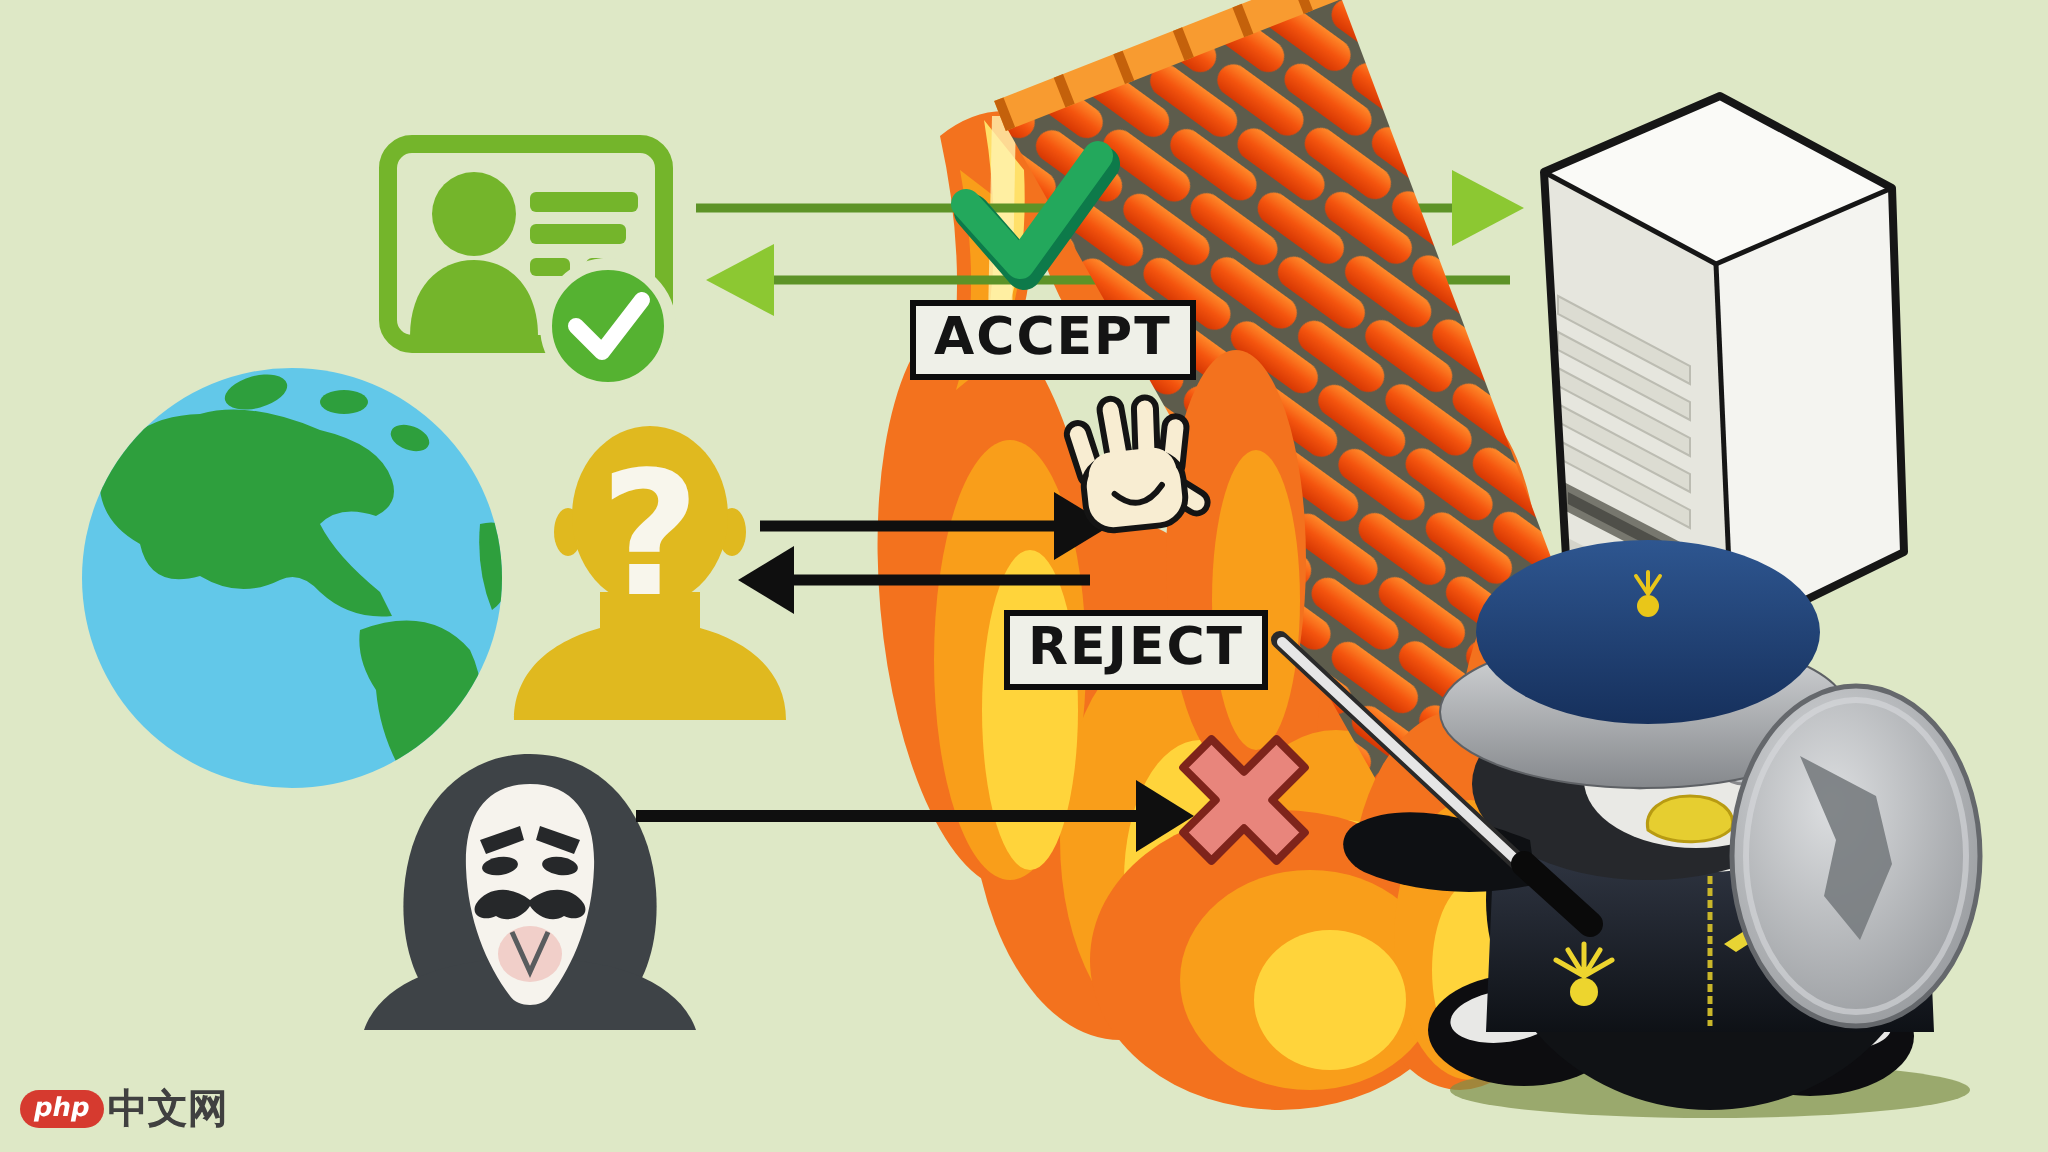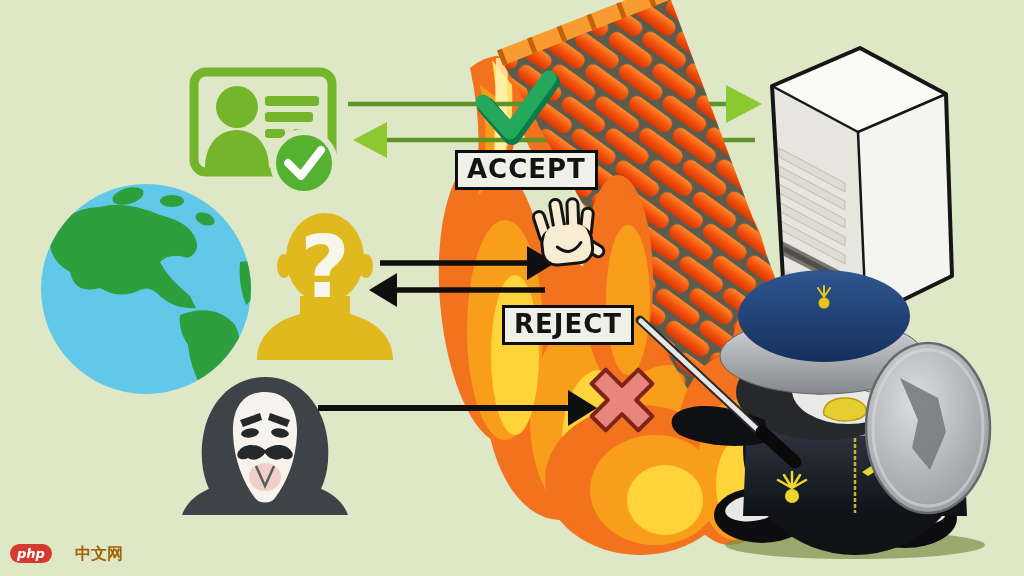--- a/index.html
+++ b/index.html
@@ -5,24 +5,24 @@
   html,body{margin:0;padding:0;background:#333;}
   .stage{position:relative;width:1024px;height:576px;overflow:hidden;
          background:#dee8c6;font-family:"DejaVu Sans","Liberation Sans",sans-serif;}
   .stage svg{position:absolute;left:0;top:0;}
   .tag{position:absolute;background:#eff0e8;border:3px solid #0d0d0d;color:#141414;
        font-weight:700;font-size:26px;line-height:1;padding:3px 9px 5px 9px;
        letter-spacing:1px;white-space:nowrap;}
   .tag-accept{left:455px;top:150px;}
   .tag-reject{left:502px;top:305px;}
   .tag-drop{left:576px;top:436px;}
-  .watermark{position:absolute;left:10px;top:544px;display:flex;align-items:center;gap:23px;}
+  .watermark{position:absolute;left:10px;top:544px;display:flex;align-items:center;gap:2px;}
   .wm-badge{background:#d63a2f;color:#fff;font-style:italic;font-weight:700;font-size:13px;
             padding:3px 7px;border-radius:12px;line-height:1;}
-  .wm-site{color:#a16207;font-weight:700;font-size:16px;line-height:1;}
+  .wm-site{color:#404040;font-weight:700;font-size:20px;line-height:1;}
 </style>
 </head>
 <body>
 
 <div class="stage">
 <svg width="1024" height="576" viewBox="0 0 1024 576">
   <defs>
     <linearGradient id="brickG" x1="0" y1="0" x2="0" y2="1">
       <stop offset="0" stop-color="#ff8a2a"></stop>
           <stop offset="0.5" stop-color="#f4540e"></stop>

